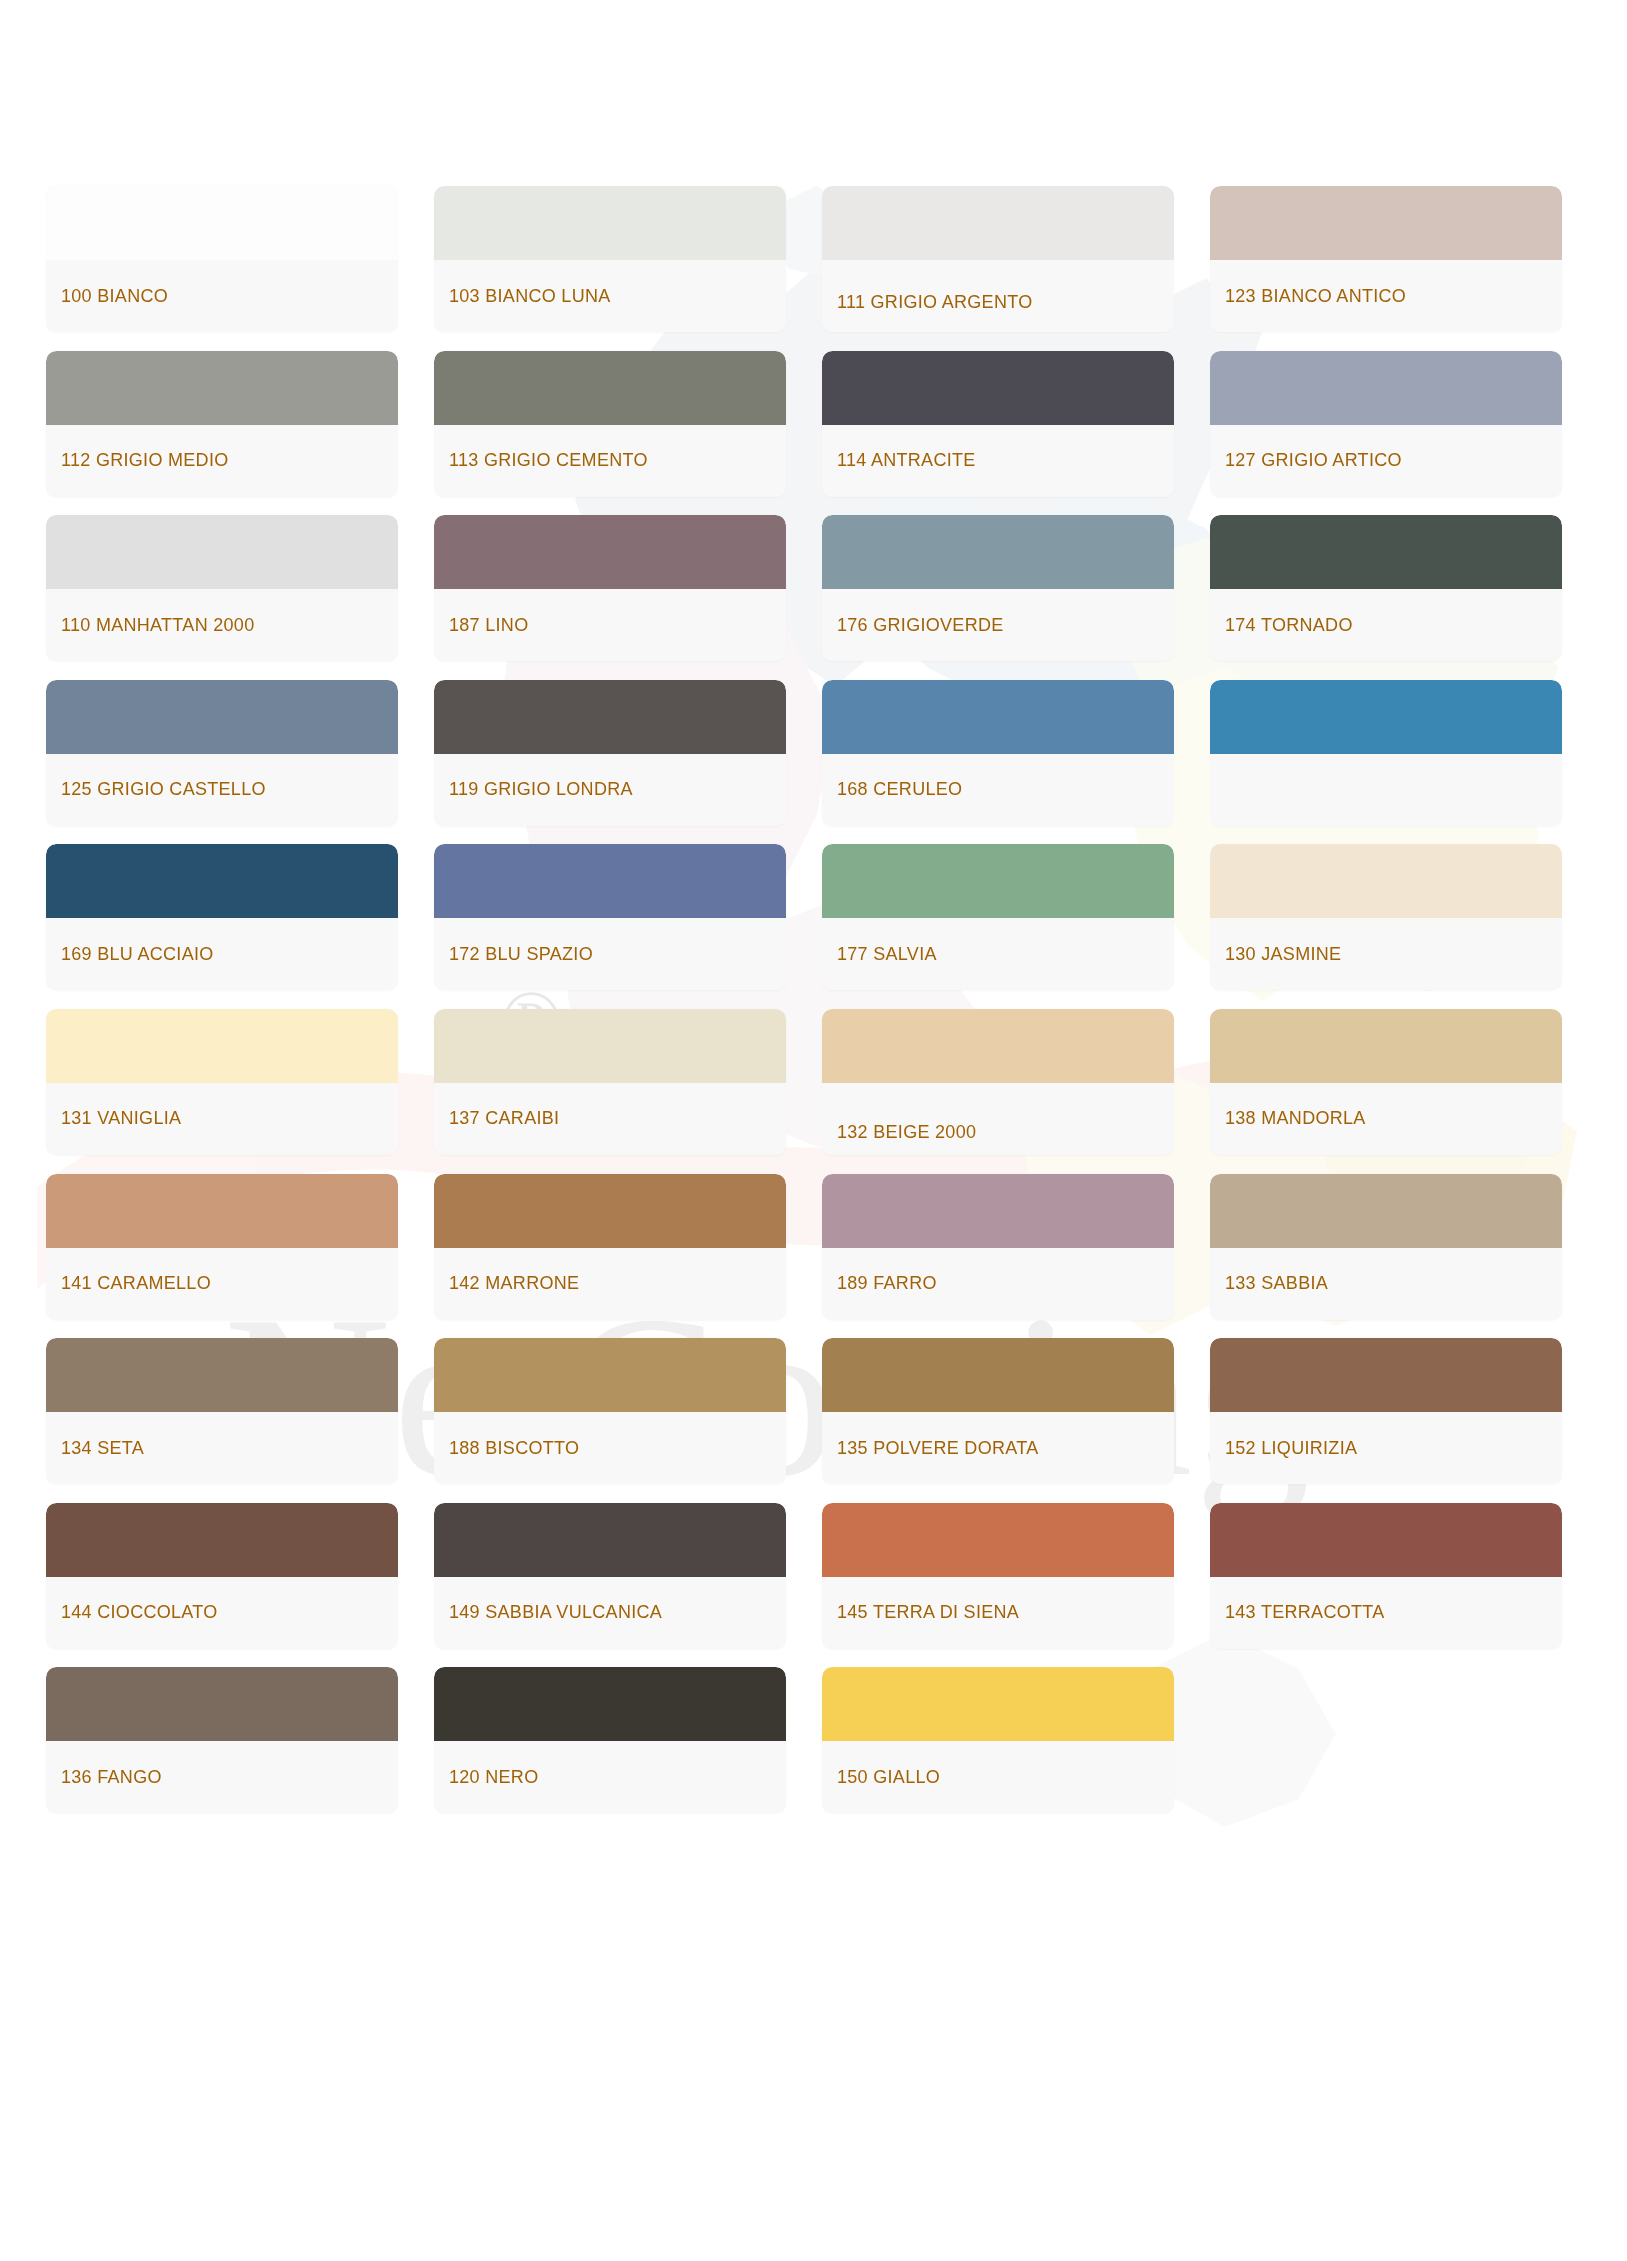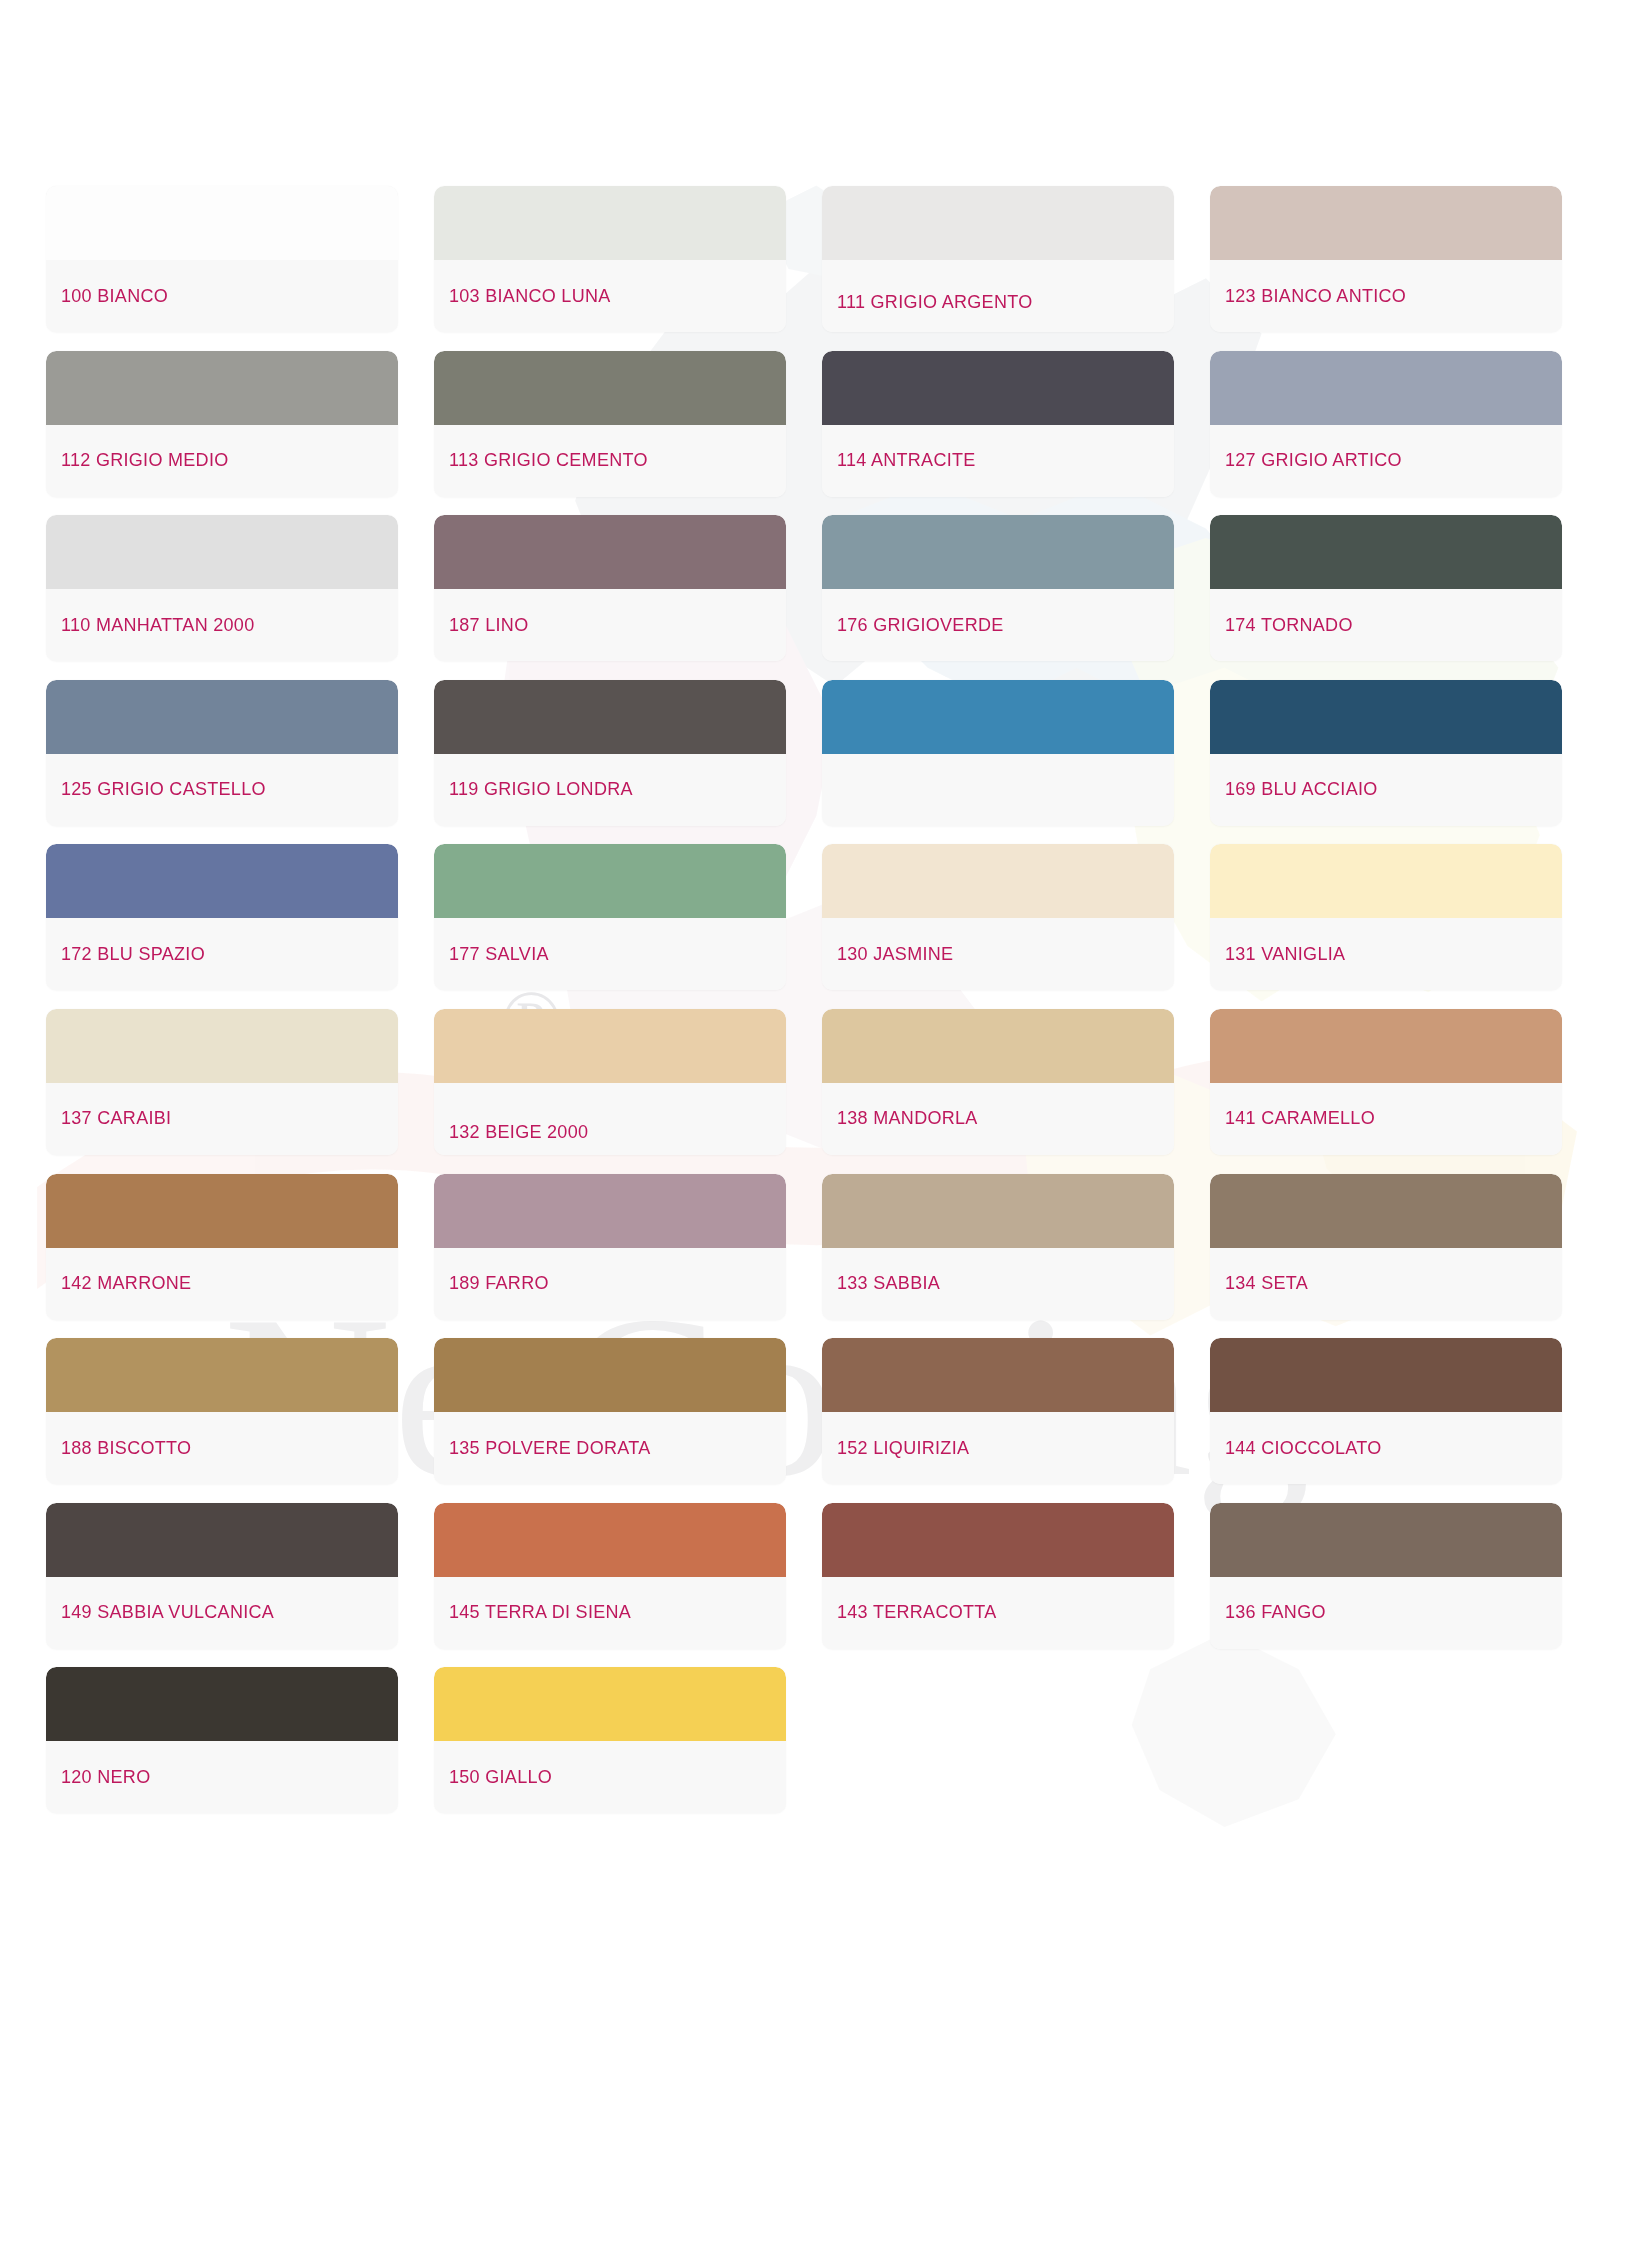--- a/index.html
+++ b/index.html
@@ -84,21 +84,21 @@
     flex: 1 1 auto;
     display: flex;
     align-items: center;
     padding: 0 15px;
     background: #f8f8f8;
   }
   .swatch-label {
     font-family: "Liberation Sans", sans-serif;
     font-size: 18px;
     letter-spacing: 0.3px;
-    color: #be185d;
+    color: #a16207;
     white-space: nowrap;
   }
 </style>
 </head>
 <body>
 
 <div id="page">
 
   <div id="watermark-layer">
     <svg id="wm-blobs" viewBox="0 0 1755 2438" preserveAspectRatio="none">
@@ -212,20 +212,26 @@
           <span class="swatch-label">125 GRIGIO CASTELLO</span>
         </div>
       </div>
       <div class="swatch-card" style="background: rgb(248, 248, 248);">
         <div class="swatch-chip" style="background: rgb(89, 83, 81);"></div>
         <div class="swatch-label-wrap">
           <span class="swatch-label">119 GRIGIO LONDRA</span>
         </div>
       </div>
       <div class="swatch-card" style="background: rgb(248, 248, 248);">
+        <div class="swatch-chip" style="background: rgb(88, 133, 172);"></div>
+        <div class="swatch-label-wrap">
+          <span class="swatch-label">168 CERULEO</span>
+        </div>
+      </div>
+      <div class="swatch-card" style="background: rgb(248, 248, 248);">
         <div class="swatch-chip" style="background: rgb(59, 135, 180);"></div>
       </div>
       <div class="swatch-card" style="background: rgb(248, 248, 248);">
         <div class="swatch-chip" style="background: rgb(39, 81, 111);"></div>
         <div class="swatch-label-wrap">
           <span class="swatch-label">169 BLU ACCIAIO</span>
         </div>
       </div>
       <div class="swatch-card" style="background: rgb(248, 248, 248);">
         <div class="swatch-chip" style="background: rgb(101, 117, 161);"></div>

